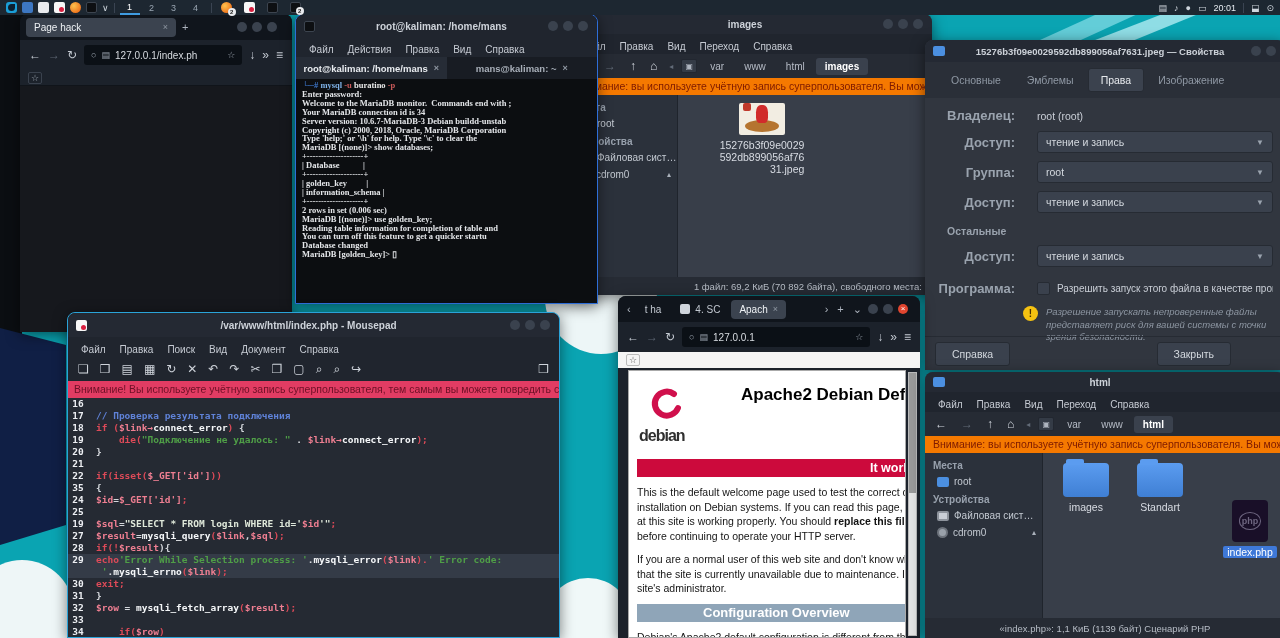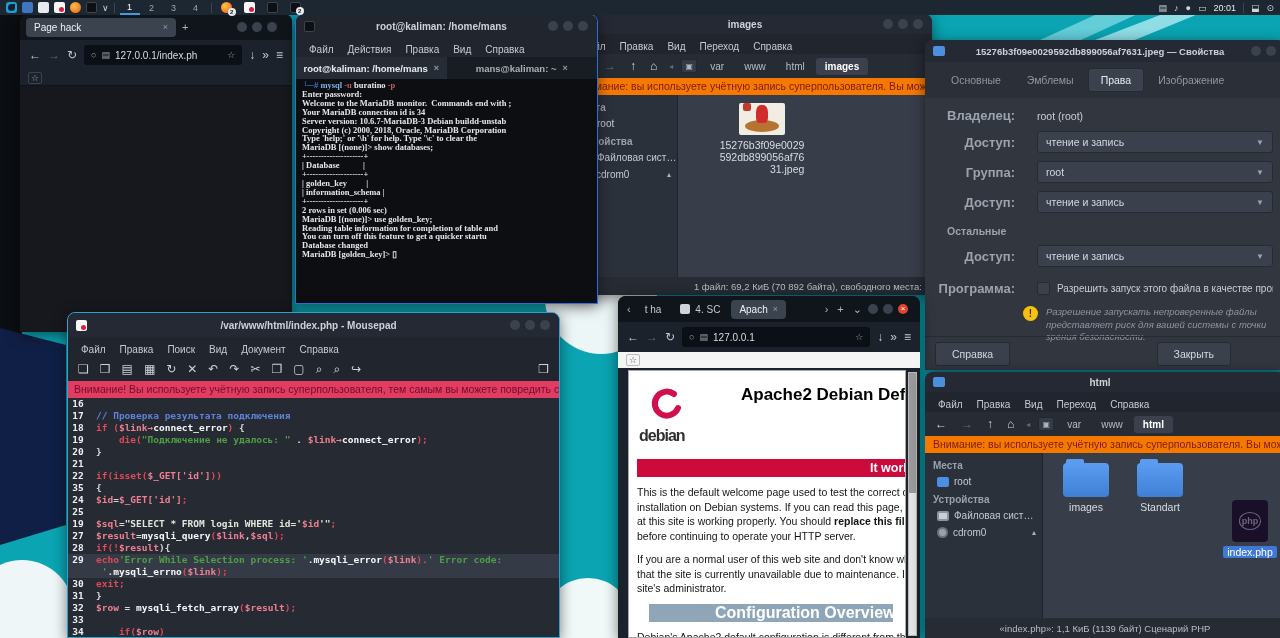--- a/index.html
+++ b/index.html
@@ -117,21 +117,21 @@
   .ascroll{position:absolute;top:76px;bottom:2px;right:3px;width:9px;background:#e4e4e4;border:1px solid #bbb}
   .ascroll .thumbr{position:absolute;top:0;left:0;right:0;height:120px;background:#9a9a9a}
   .ahead{position:relative;height:82px}
   .dlogo{position:absolute;left:8px;top:10px}
   .dword{position:absolute;left:2px;top:52px;font-size:16px;font-weight:bold;color:#2f2f2f;letter-spacing:-1px}
   .atitle{position:absolute;left:104px;top:10px;font-size:17px;font-weight:bold;color:#000;white-space:nowrap}
   .aline{white-space:nowrap;overflow:hidden;font-size:10.5px;line-height:14.5px;color:#141414}
   .aline .b{font-weight:bold}
   .agap{height:9px}
   .abar-red{background:#cc0a3c;color:#fff;font-weight:bold;font-size:12.5px;height:18px;line-height:18px;white-space:nowrap;overflow:hidden;margin:2px 0 8px 0}
-  .abar-blue{background:#8fa5b8;color:#fff;font-weight:bold;font-size:16px;height:18px;line-height:18px;white-space:nowrap;overflow:hidden;margin:8px 12px}
+  .abar-blue{background:#8fa5b8;color:#fff;font-weight:bold;font-size:13px;height:18px;line-height:18px;white-space:nowrap;overflow:hidden;margin:8px 0}
 </style>
 </head>
 <body>
 
 <div class="desk">
 
   <div class="wall">
     <svg width="1280" height="638">
       <rect x="0" y="0" width="1280" height="638" fill="#0aa4b2"></rect>
       <polygon points="0,15 100,15 58,95 0,95" fill="#0a0e13"></polygon>

